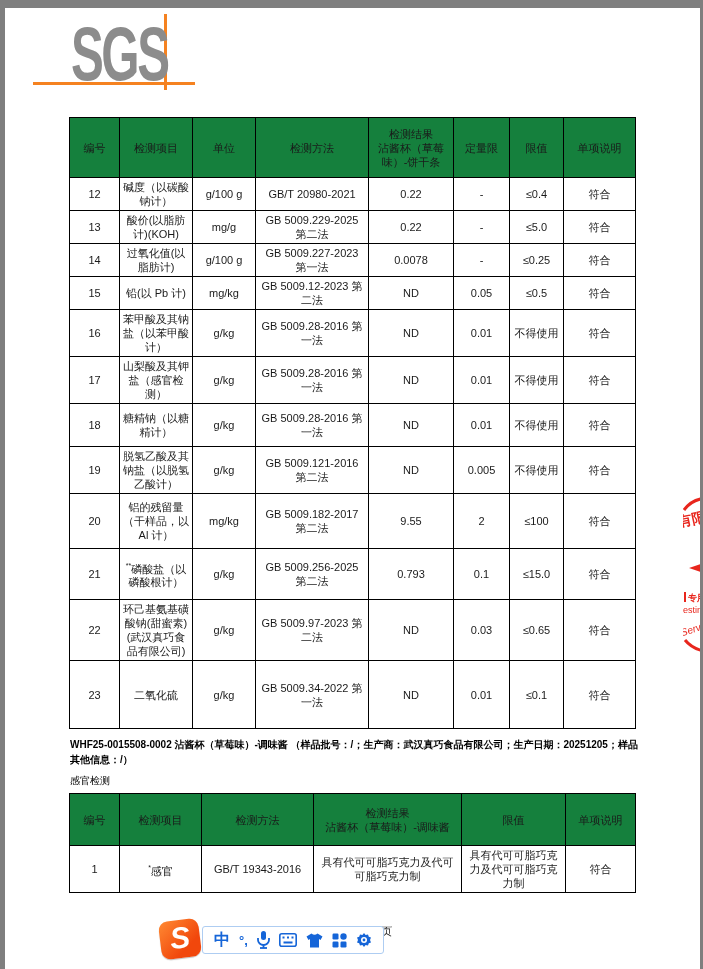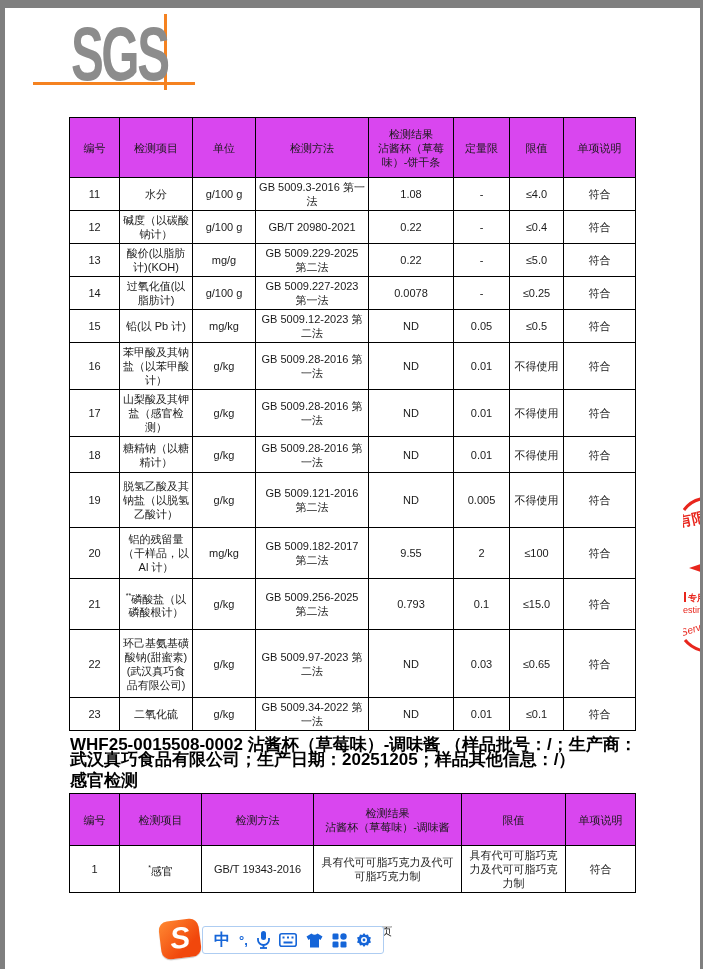--- a/index.html
+++ b/index.html
@@ -29,21 +29,21 @@
     font-size:15px; font-weight:bold; color:#000;
     border-bottom:3px solid #000; padding:0 12px 2px 0;
   }
   
   table { border-collapse:collapse; table-layout:fixed; position:absolute; background:#fff; }
   th, td {
     border:1px solid #000; text-align:center; vertical-align:middle;
     font-size:11px; color:#1a1a1a; padding:2px 3px; line-height:14px;
     overflow:hidden;
   }
-  th { background:#d946ef; font-weight:normal; white-space:pre-line; }
+  th { background:#15803d; font-weight:normal; white-space:pre-line; }
   sup { font-size:7px; }
   #results-table { left:64px; top:109px; width:566px; }
   #results-table thead tr { height:60px; }
   #results-table tbody tr:nth-child(1){height:31px}
   #results-table tbody tr:nth-child(2){height:32px}
   #results-table tbody tr:nth-child(3){height:32px}
   #results-table tbody tr:nth-child(4){height:32px}
   #results-table tbody tr:nth-child(5){height:31px}
   #results-table tbody tr:nth-child(6){height:43px}
   #results-table tbody tr:nth-child(7){height:43px}
@@ -52,23 +52,23 @@
   #results-table tbody tr:nth-child(10){height:51px}
   #results-table tbody tr:nth-child(11){height:51px}
   #results-table tbody tr:nth-child(12){height:68px}
   #results-table tbody tr:nth-child(13){height:31px}
   #sensory-table { left:64px; top:785px; width:566px; }
   #sensory-table thead tr { height:52px; }
   #sensory-table tbody tr { height:36px; }
   
   .sample-block {
     position:absolute; left:65px; top:729px; width:570px;
-    font-size:17px; font-weight:bold; line-height:15px; color:#000;
-  }
-  .sample-subtitle { margin-top:6px; font-weight:bold; }
+    font-size:10px; font-weight:bold; line-height:15px; color:#000;
+  }
+  .sample-subtitle { margin-top:6px; font-weight:normal; }
   
   .page-footer {
     position:absolute; left:0; top:896px; width:100%;
     text-align:center; font-size:11px; color:#222;margin-top:20px;
   }
   
   .ime { position:absolute; left:155px; top:912px; height:42px; }
   .ime-logo {
     position:absolute; left:0; top:0; width:40px; height:38px;
     background:linear-gradient(140deg,#ff8a33,#f1470c 70%);
@@ -121,30 +121,20 @@
         <th>检测方法</th>
         <th>检测结果
 沾酱杯（草莓味）-饼干条</th>
         <th>定量限</th>
         <th>限值</th>
         <th>单项说明</th>
       </tr>
     </thead>
     <tbody>
         <tr>
-          <td>11</td>
-          <td>水分</td>
-          <td>g/100 g</td>
-          <td>GB 5009.3-2016 第一法</td>
-          <td>1.08</td>
-          <td>-</td>
-          <td>≤4.0</td>
-          <td>符合</td>
-        </tr>
-        <tr>
           <td>12</td>
           <td>碱度（以碳酸钠计）</td>
           <td>g/100 g</td>
           <td>GB/T 20980-2021</td>
           <td>0.22</td>
           <td>-</td>
           <td>≤0.4</td>
           <td>符合</td>
         </tr>
         <tr>

